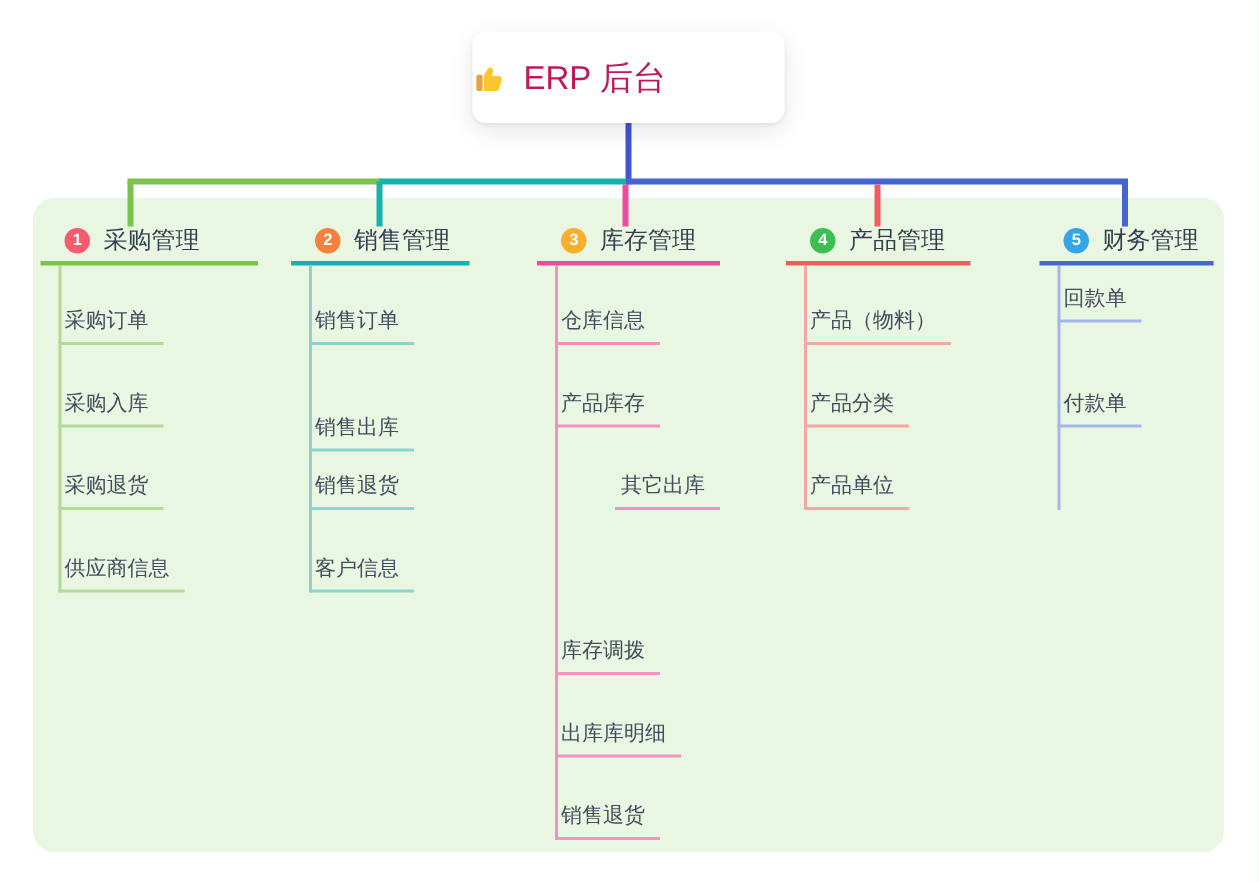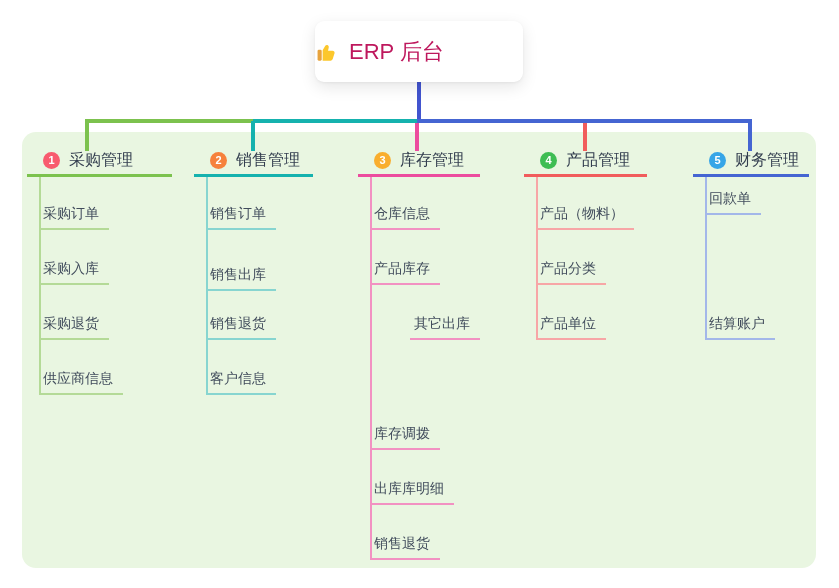--- a/index.html
+++ b/index.html
@@ -81,21 +81,21 @@
     <div class="child" style="top: 212px; border-bottom-color: rgb(180, 218, 151);">供应商信息</div>
   </div>
 
 <div class="branch" style="left:194px;">
   <div class="branch-header" style="width: 119px; border-bottom-color: rgb(21, 178, 174);">
     <span class="badge" style="background-color: rgb(246, 129, 60);">2</span>
     <span>销售管理</span>
   </div>
 <div class="vline" style="top: 31px; height: 218px; background-color: rgb(135, 213, 208);"></div>
     <div class="child" style="top: 47px; border-bottom-color: rgb(135, 213, 208);">销售订单</div>
-    <div class="child" style="top: 108px; border-bottom-color: rgb(135, 213, 208);">销售出库</div>
+    <div class="child" style="top: 118px; border-bottom-color: rgb(135, 213, 208);">销售出库</div>
     <div class="child" style="top: 157px; border-bottom-color: rgb(135, 213, 208);">销售退货</div>
     <div class="child" style="top: 212px; border-bottom-color: rgb(135, 213, 208);">客户信息</div>
   </div>
 
 <div class="branch" style="left:358px;">
   <div class="branch-header" style="width: 122px; border-bottom-color: rgb(236, 76, 158);">
     <span class="badge" style="background-color: rgb(249, 174, 46);">3</span>
     <span>库存管理</span>
   </div>
 <div class="vline" style="top: 31px; height: 383px; background-color: rgb(242, 145, 194);"></div>
@@ -118,14 +118,14 @@
     <div class="child" style="top: 157px; border-bottom-color: rgb(247, 166, 166);">产品单位</div>
   </div>
 
 <div class="branch" style="left:693px;">
   <div class="branch-header" style="width: 116px; border-bottom-color: rgb(69, 101, 210);">
     <span class="badge" style="background-color: rgb(54, 165, 231);">5</span>
     <span>财务管理</span>
   </div>
 <div class="vline" style="top: 31px; height: 163px; background-color: rgb(163, 183, 233);"></div>
     <div class="child" style="top: 32px; border-bottom-color: rgb(163, 183, 233); font-family: Liberation Mono, monospace;">回款单</div>
-    <div class="child" style="top: 157px; border-bottom-color: rgb(163, 183, 233);">结算账户</div>
+    <div class="child" style="top: 102px; border-bottom-color: rgb(163, 183, 233);">付款单</div>
   </div>
 
 </body></html>

